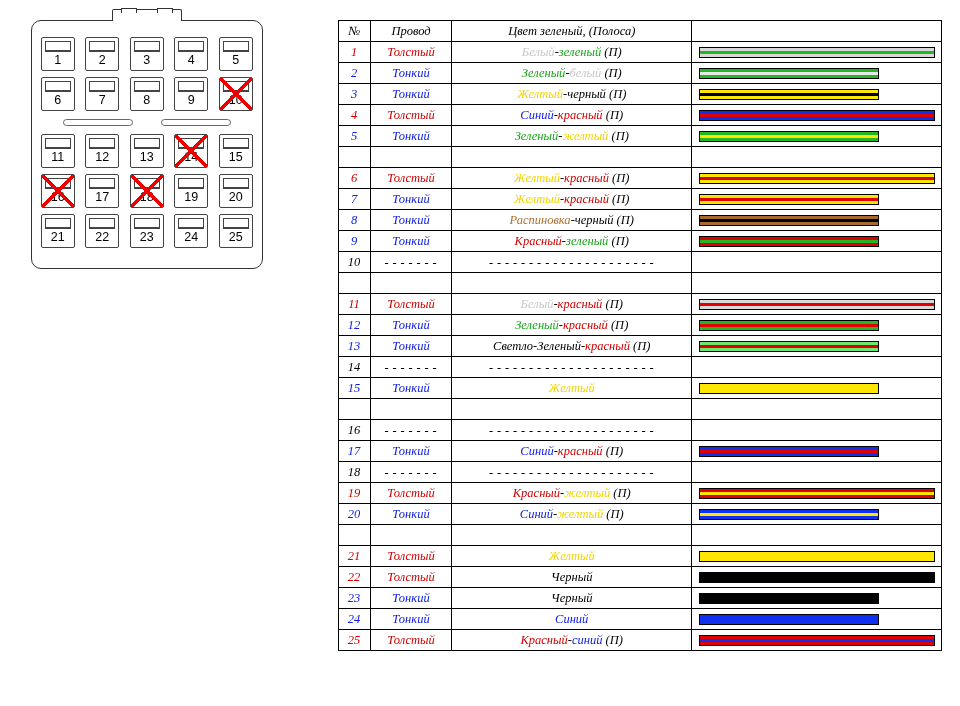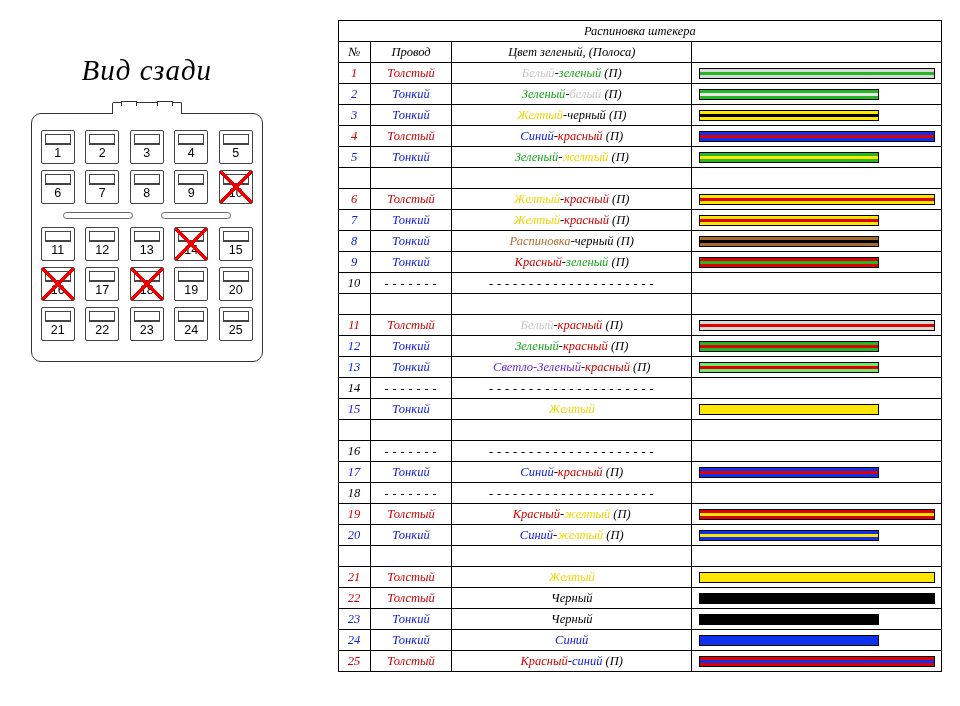--- a/index.html
+++ b/index.html
@@ -147,21 +147,20 @@
     left: 0; right: 0;
     top: 3px; bottom: 3px;
   }
 </style>
 </head>
 <body>
 
 <div class="wrap">
 
   <div class="connector-side">
-    <div class="connector-title">Вид сзади</div>
     <div class="connector-outline">
       <div class="tab"></div>
       <div id="pins">
           <div class="pin-row">
             <div class="pin">1</div>
             <div class="pin">2</div>
             <div class="pin">3</div>
             <div class="pin">4</div>
             <div class="pin">5</div>
           </div>
@@ -196,23 +195,20 @@
             <div class="pin">23</div>
             <div class="pin">24</div>
             <div class="pin">25</div>
           </div>
         </div>
     </div>
   </div>
 
   <table>
     <tbody>
-        <tr>
-          <th colspan="4">Распиновка штекера</th>
-        </tr>
     <tr>
       <th class="col-num">№</th>
       <th class="col-wire">Провод</th>
       <th class="col-color">Цвет зеленый, (Полоса)</th>
       <th class="col-swatch"></th>
     </tr>
     </tbody>
       <tbody id="tbody">
         <tr>
           <td class="col-num thick">1</td>
@@ -340,21 +336,21 @@
           <td><span style="color: rgb(26, 165, 26);">Зеленый</span><span style="color: rgb(0, 0, 0);">-</span><span style="color: rgb(208, 0, 0);">красный</span><span style="color: rgb(0, 0, 0);"> (П)</span></td>
           <td>
             <div class="swatch short" style="background: rgb(35, 183, 35);">
               <div class="stripe" style="background: rgb(224, 0, 0);"></div>
             </div>
           </td>
         </tr>
         <tr>
           <td class="col-num thin">13</td>
           <td class="col-wire thin">Тонкий</td>
-          <td><span style="color: #6d28d9;">Светло-Зеленый</span><span style="color: rgb(0, 0, 0);">-</span><span style="color: rgb(208, 0, 0);">красный</span><span style="color: rgb(0, 0, 0);"> (П)</span></td>
+          <td><span style="color: #000000;">Светло-Зеленый</span><span style="color: rgb(0, 0, 0);">-</span><span style="color: rgb(208, 0, 0);">красный</span><span style="color: rgb(0, 0, 0);"> (П)</span></td>
           <td>
             <div class="swatch short" style="background: rgb(109, 232, 109);">
               <div class="stripe" style="background: rgb(224, 0, 0);"></div>
             </div>
           </td>
         </tr>
         <tr>
           <td class="col-num ">14</td>
           <td class="dash">-------</td>
           <td class="dash">---------------------</td>

